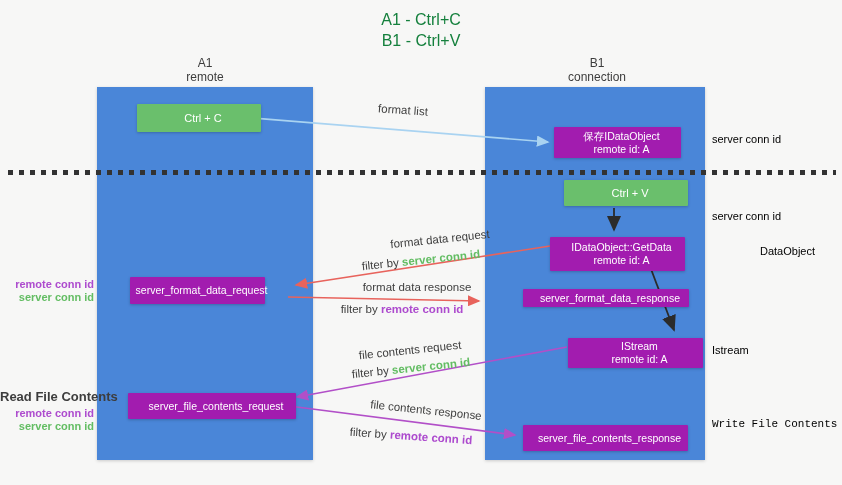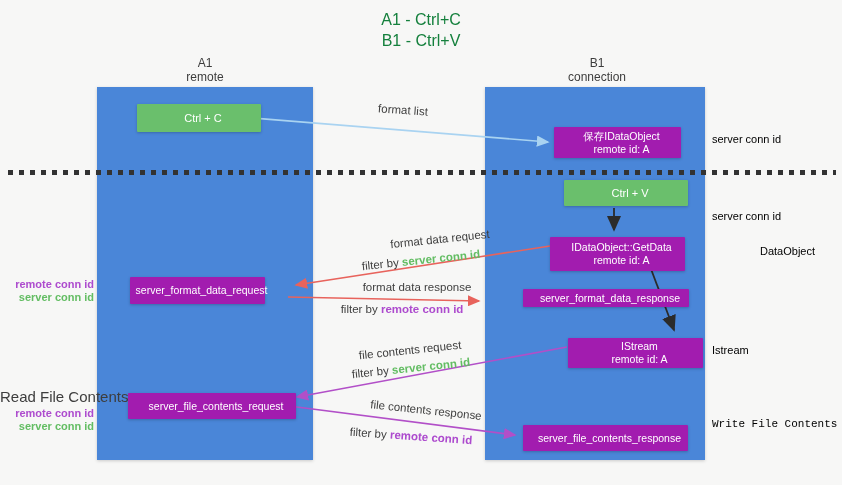--- a/index.html
+++ b/index.html
@@ -25,21 +25,21 @@
   .arrows{position:absolute;left:0;top:0;pointer-events:none;}
 
   .alabel{position:absolute;font-size:11.5px;color:#3f3f3f;white-space:nowrap;text-align:center;}
   .alabel .g{color:#63bd63;font-weight:bold;}
   .alabel .p{color:#ad4bce;font-weight:bold;}
 
   .side{position:absolute;font-size:11px;line-height:13px;white-space:nowrap;}
   .side.right-side{left:712px;text-align:left;}
   .side .g{color:#63bd63;font-weight:bold;}
   .side .p{color:#ad4bce;font-weight:bold;}
-  .side .d{color:#3d3d3d;font-size:15px;}
+  .side .d{color:#3d3d3d;font-size:13px;font-weight:bold;}
   .left-stack{left:0;width:94px;text-align:right;}
 </style>
 </head>
 <body>
 
 <div class="canvas">
 
   <div class="title">
     <div>A1 - Ctrl+C</div>
     <div>B1 - Ctrl+V</div>

